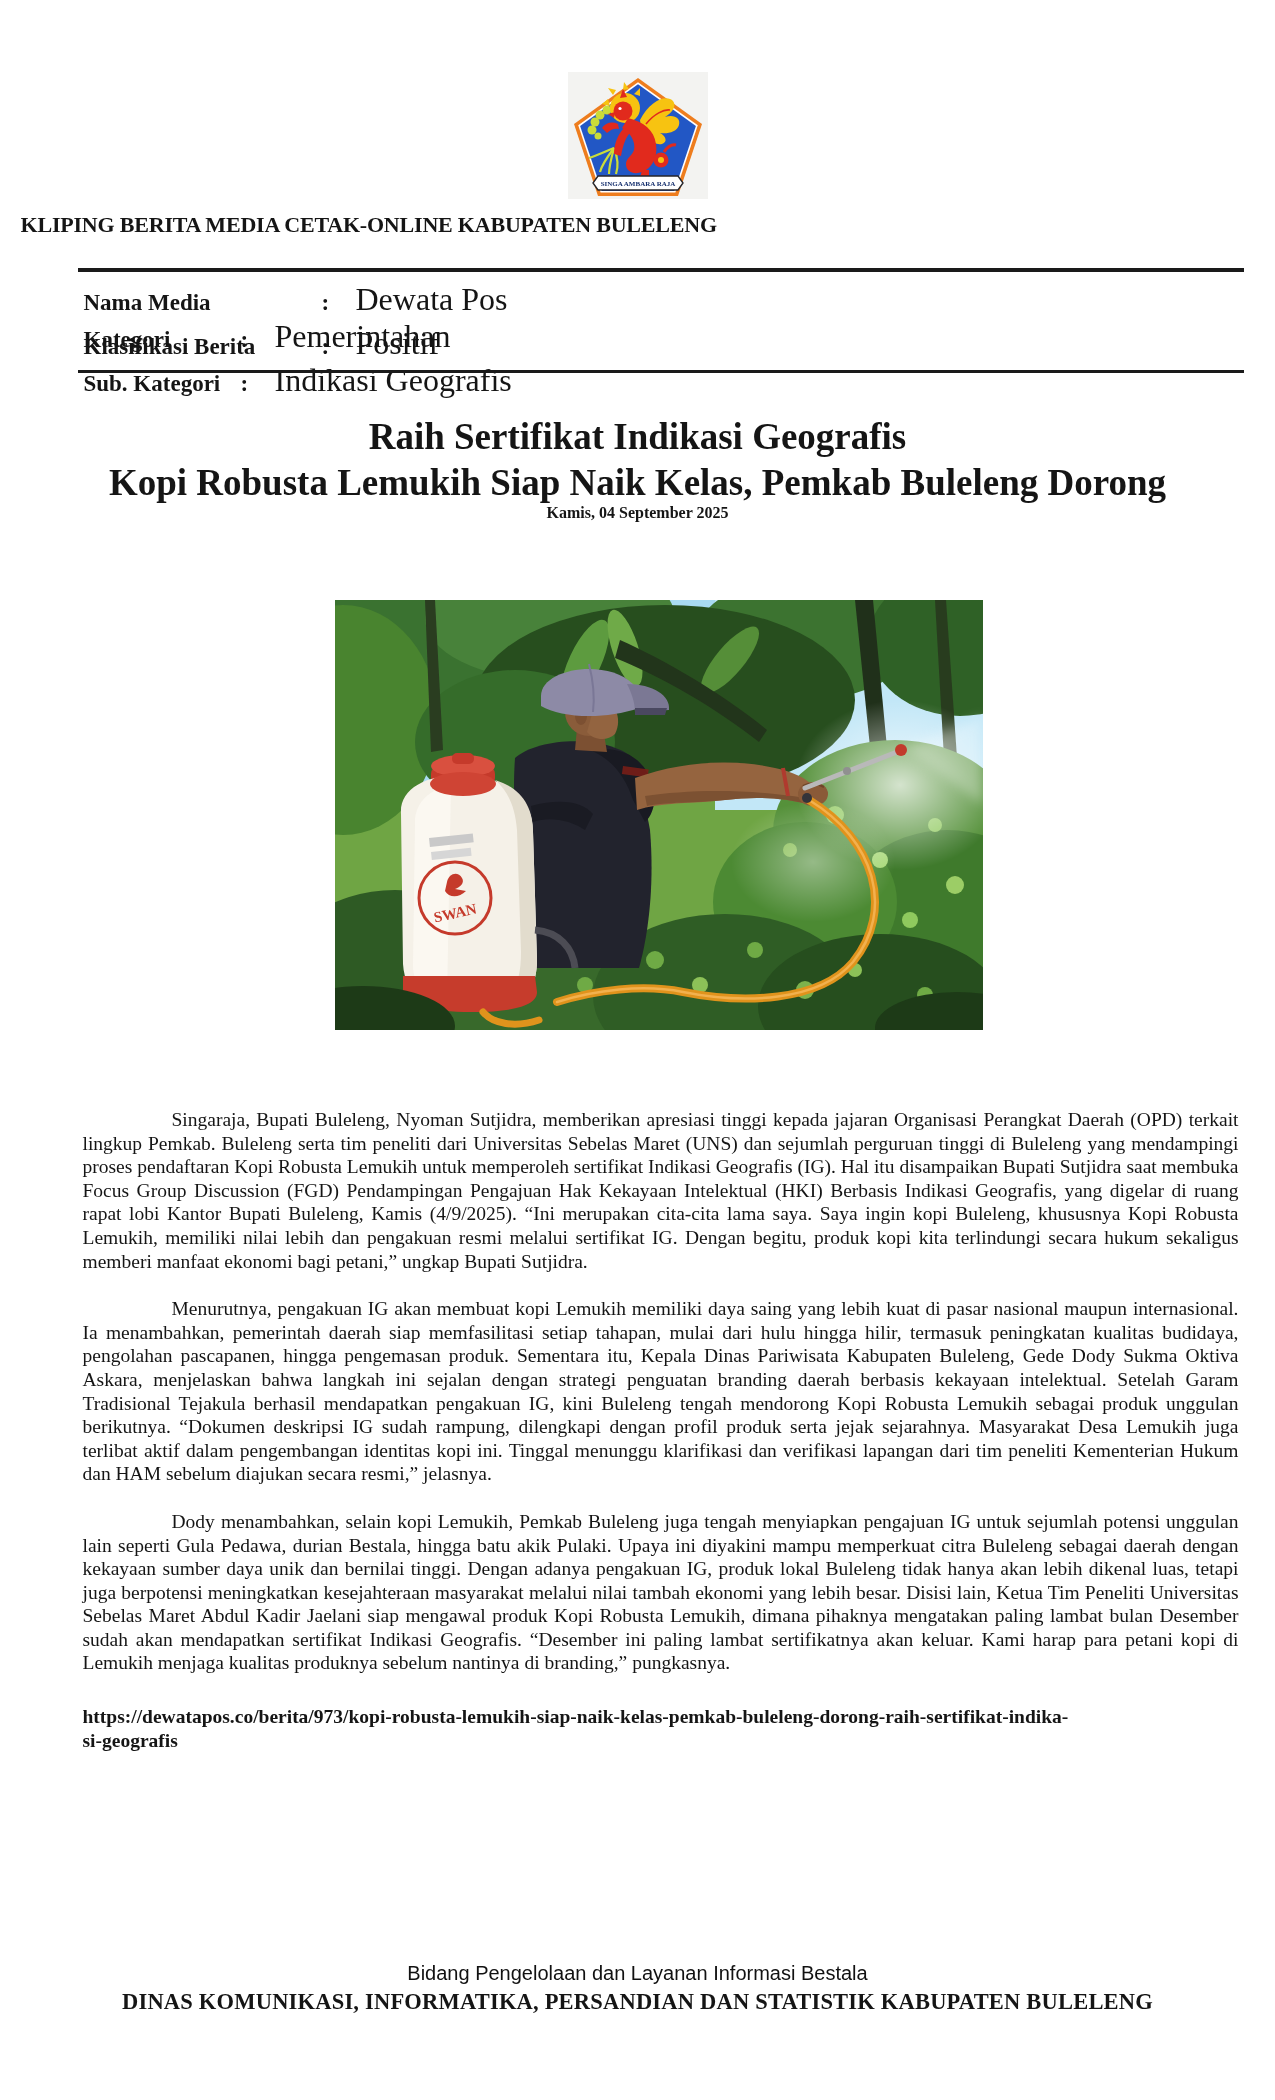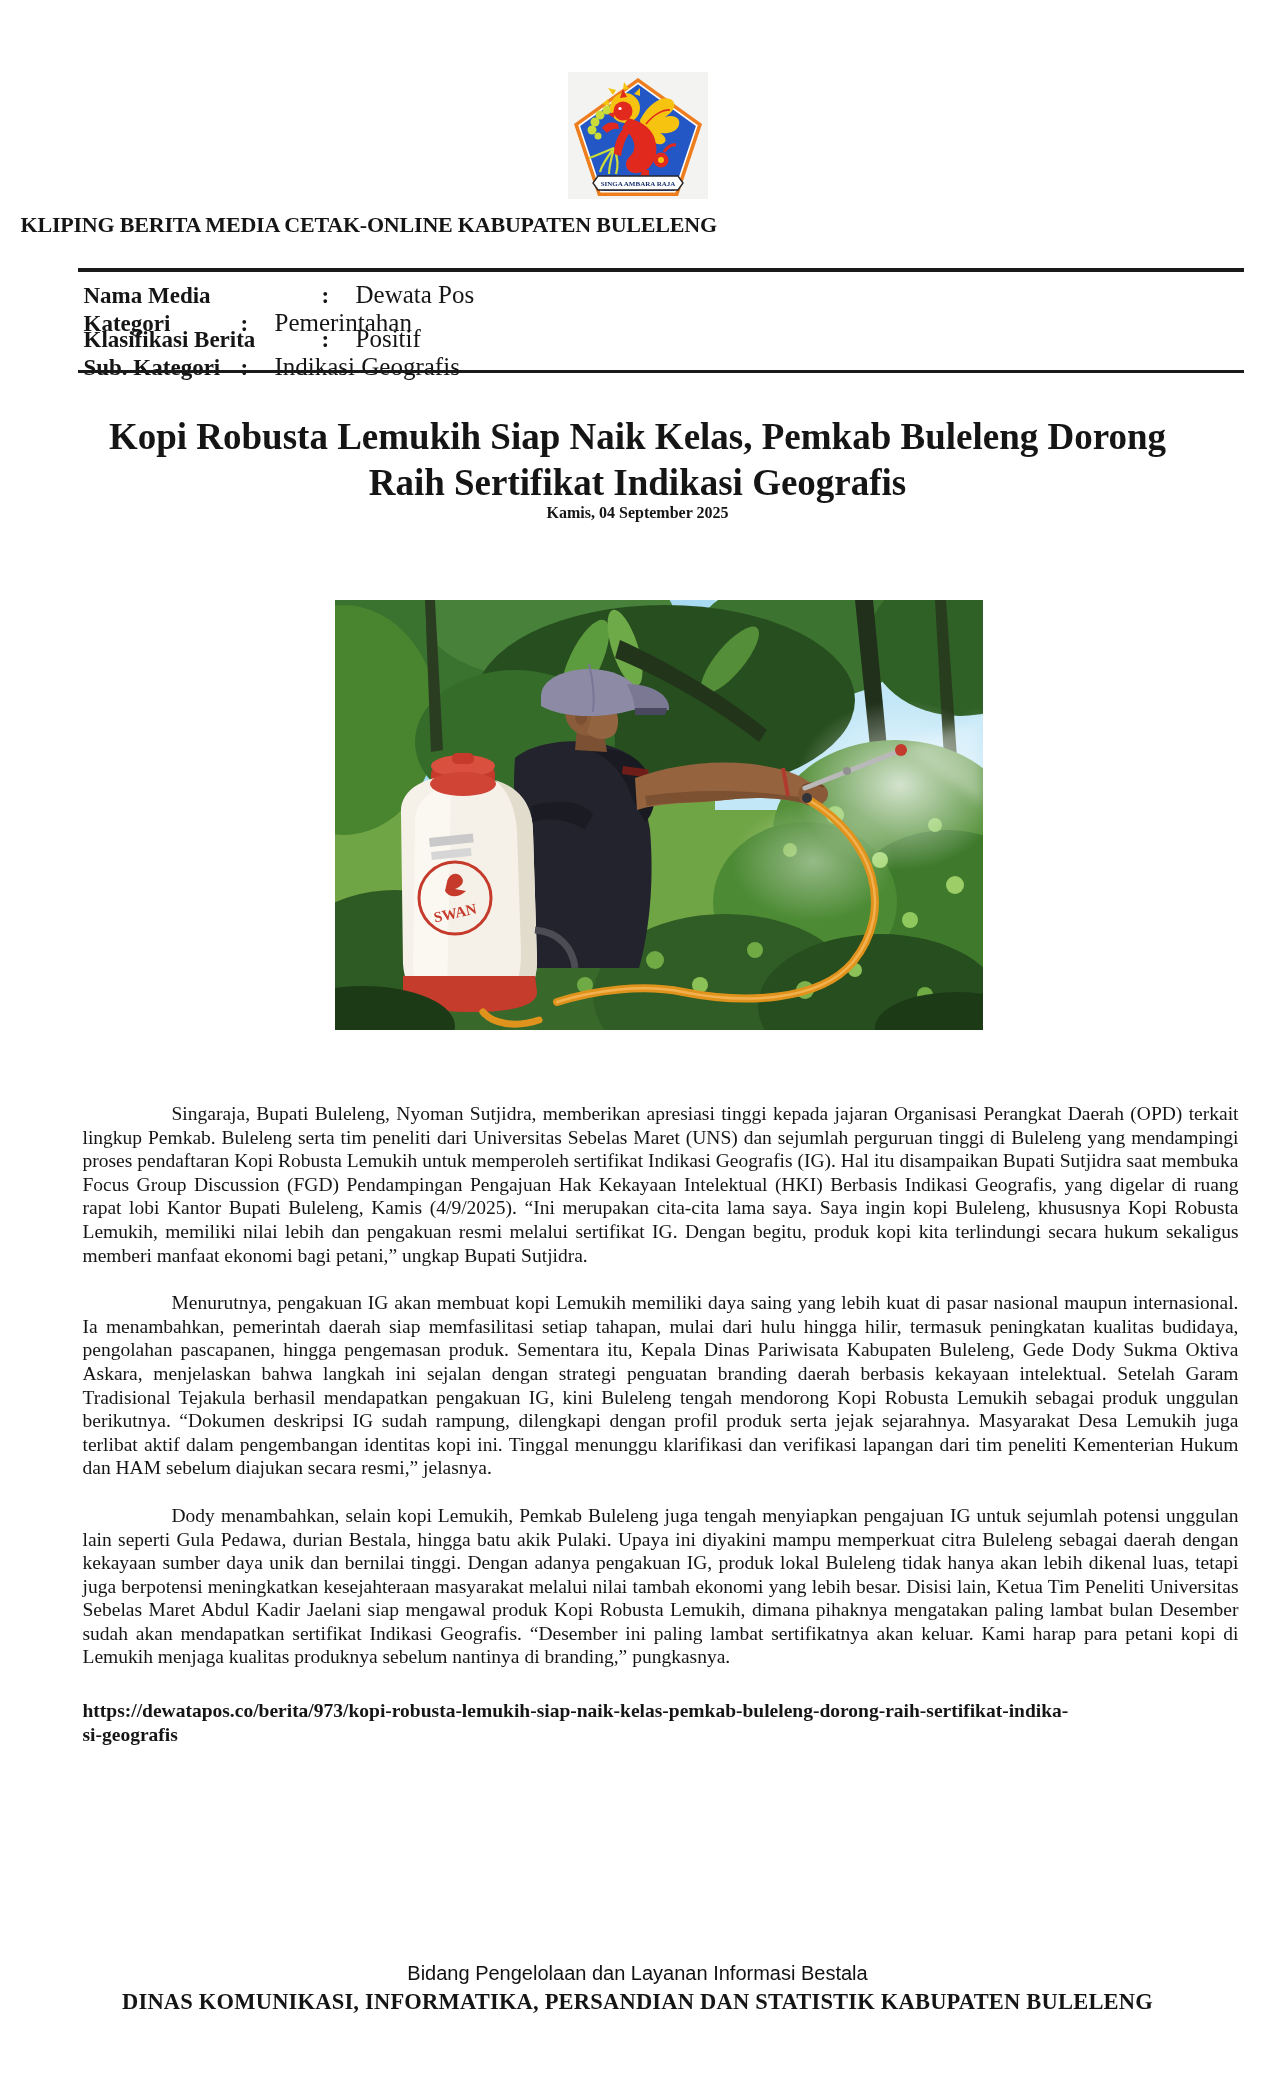--- a/index.html
+++ b/index.html
@@ -28,21 +28,21 @@
 
   
   .meta { position:absolute; top:281px; left:63px; width:1154px; }
   .meta-row { display:flex; align-items:baseline; height:44px;flex-direction:column; }
   .m-left  { width:685px; display:flex; align-items:baseline; }
   .m-right { flex:1; display:flex; align-items:baseline; }
   .m-label { font-weight:bold; font-size:23px; }
   .m-left  .m-label { width:238px; }
   .m-right .m-label { width:157px; }
   .m-colon { font-weight:bold; font-size:23px; width:22px; }
-  .m-value { font-size:25px; margin-left:12px; }
+  .m-value { font-size:32px; margin-left:12px; }
 
   
   .article-title {
     position:absolute; top:414px; left:0; width:100%;
     text-align:center; font-size:37px; font-weight:bold; line-height:46px;
   }
   .article-date {
     position:absolute; top:504px; left:0; width:100%;
     text-align:center; font-size:16px; font-weight:bold;
   }
@@ -50,21 +50,21 @@
   
   .photo {
     position:absolute; top:600px; left:314px; width:648px; height:430px;
     overflow:hidden;
   }
   .photo svg { display:block; width:100%; height:100%; }
 
   
   .body { position:absolute; top:1092px; left:62px; width:1156px;
           font-size:19.5px; line-height:23.6px; text-align:justify; }
-  .body p { margin:10px 0 24px 0; text-indent:89px; }
+  .body p { margin:16px 0 24px 0; text-indent:89px; }
   .url-block { margin-top:30px; font-weight:bold; }
   .url-line { overflow-wrap:anywhere; }
 
   
   .footer { position:absolute; top:1962px; left:0; width:100%; text-align:center; }
   .footer-line1 { font-family:"Liberation Sans", sans-serif; font-size:20px; color:#111; }
   .footer-line2 { font-size:22.5px; font-weight:bold; margin-top:4px; letter-spacing:0.2px; }
 </style>
 </head>
 <body>
@@ -143,22 +143,22 @@
       <div class="m-right">
         <span class="m-label">Sub. Kategori</span>
         <span class="m-colon">:</span>
         <span class="m-value">Indikasi Geografis</span>
       </div>
     </div>
   </div>
   <div class="rule rule-2"></div>
 
   <div class="article-title">
+    <div>Raih Sertifikat Indikasi Geografis</div>
     <div>Kopi Robusta Lemukih Siap Naik Kelas, Pemkab Buleleng Dorong</div>
-    <div>Raih Sertifikat Indikasi Geografis</div>
   </div>
   <div class="article-date">Kamis, 04 September 2025</div>
 
   <div class="photo">
     <svg viewBox="0 0 648 430" preserveAspectRatio="none">
       <defs>
         <filter id="b6" x="-40%" y="-40%" width="180%" height="180%">
             <feGaussianBlur stdDeviation="6"></feGaussianBlur>
           </filter>
         <radialGradient id="mist">

